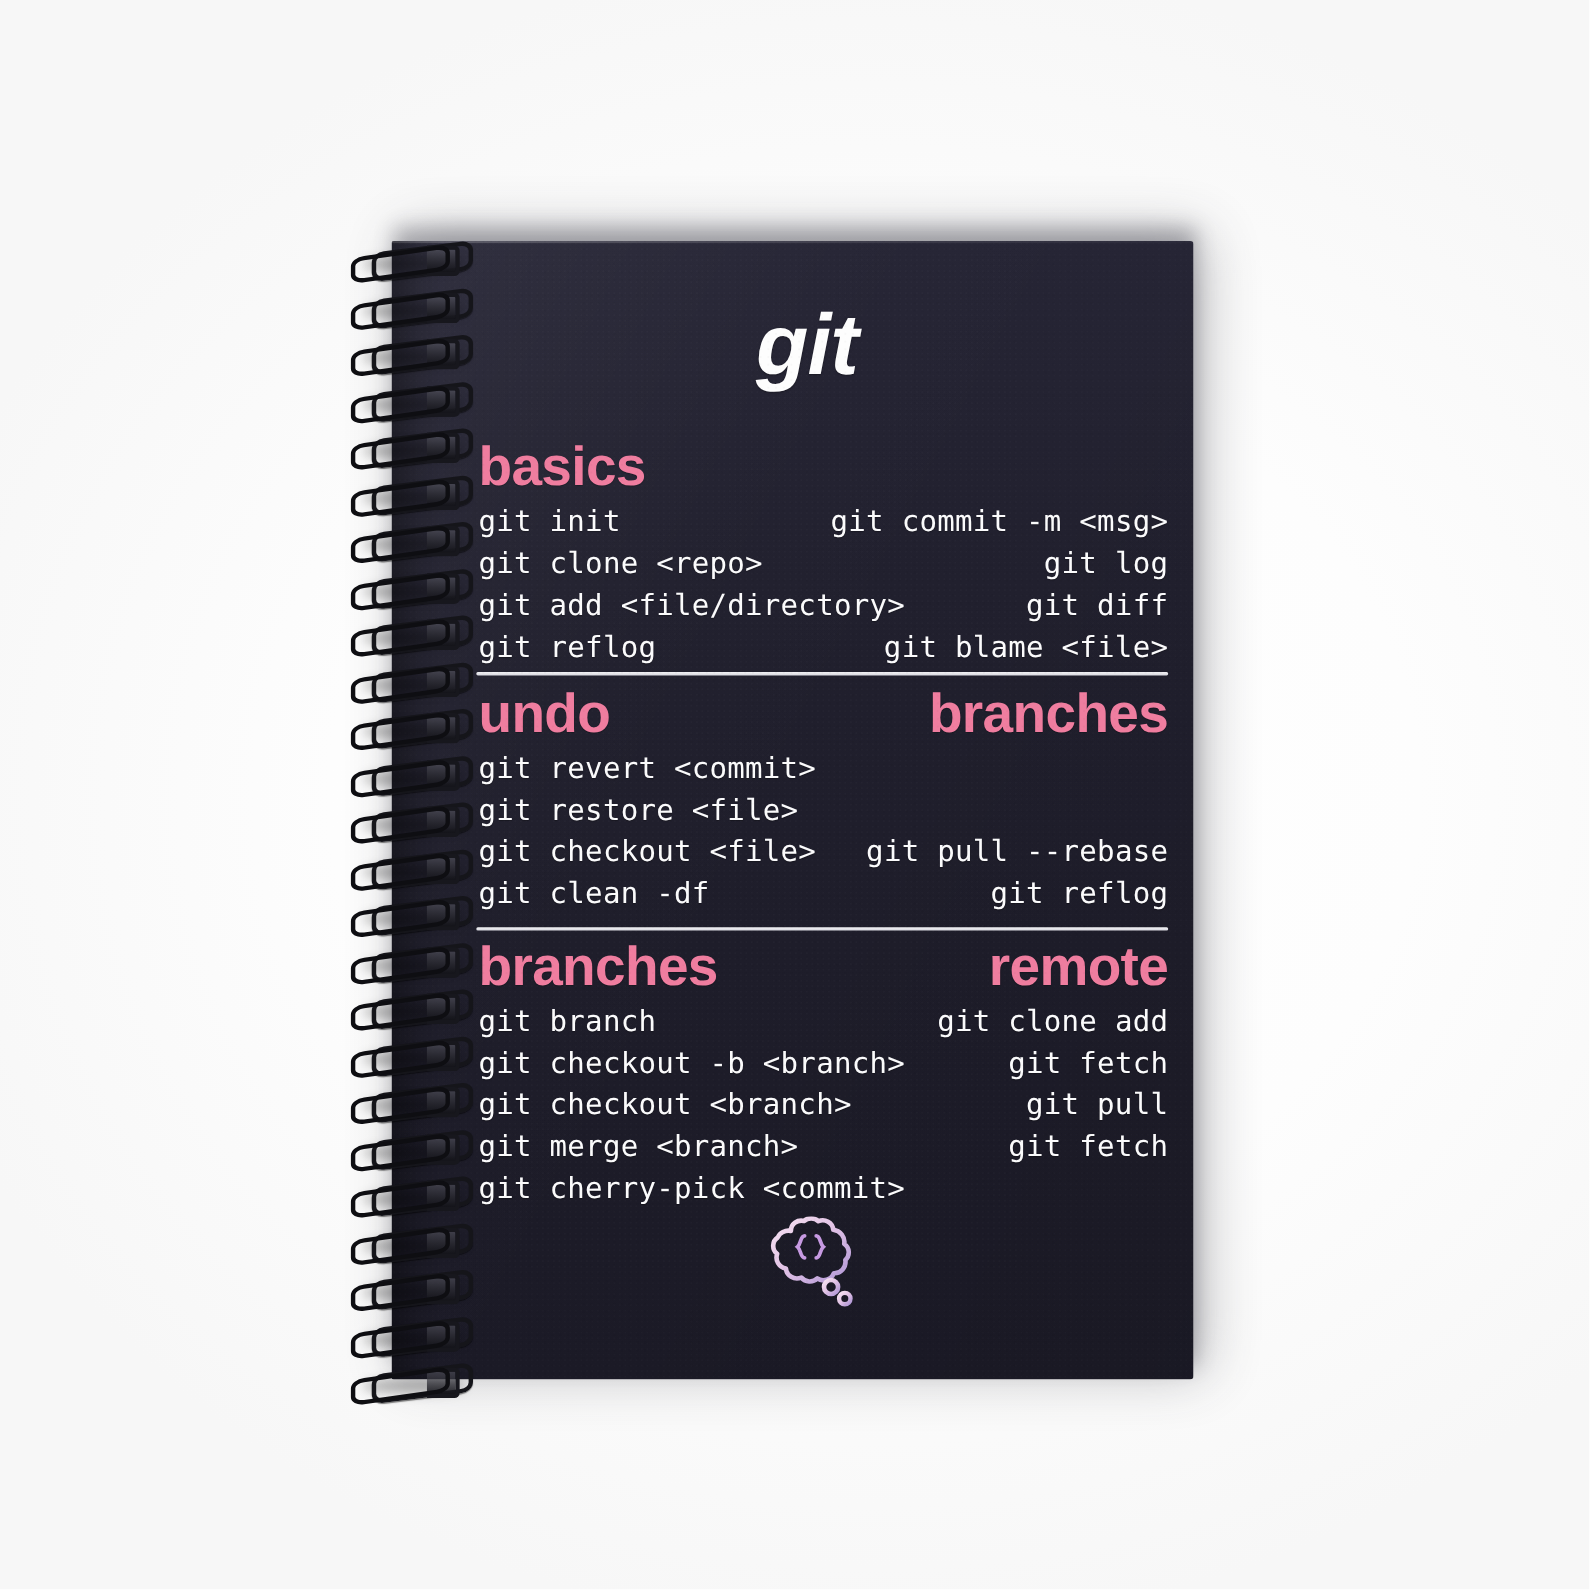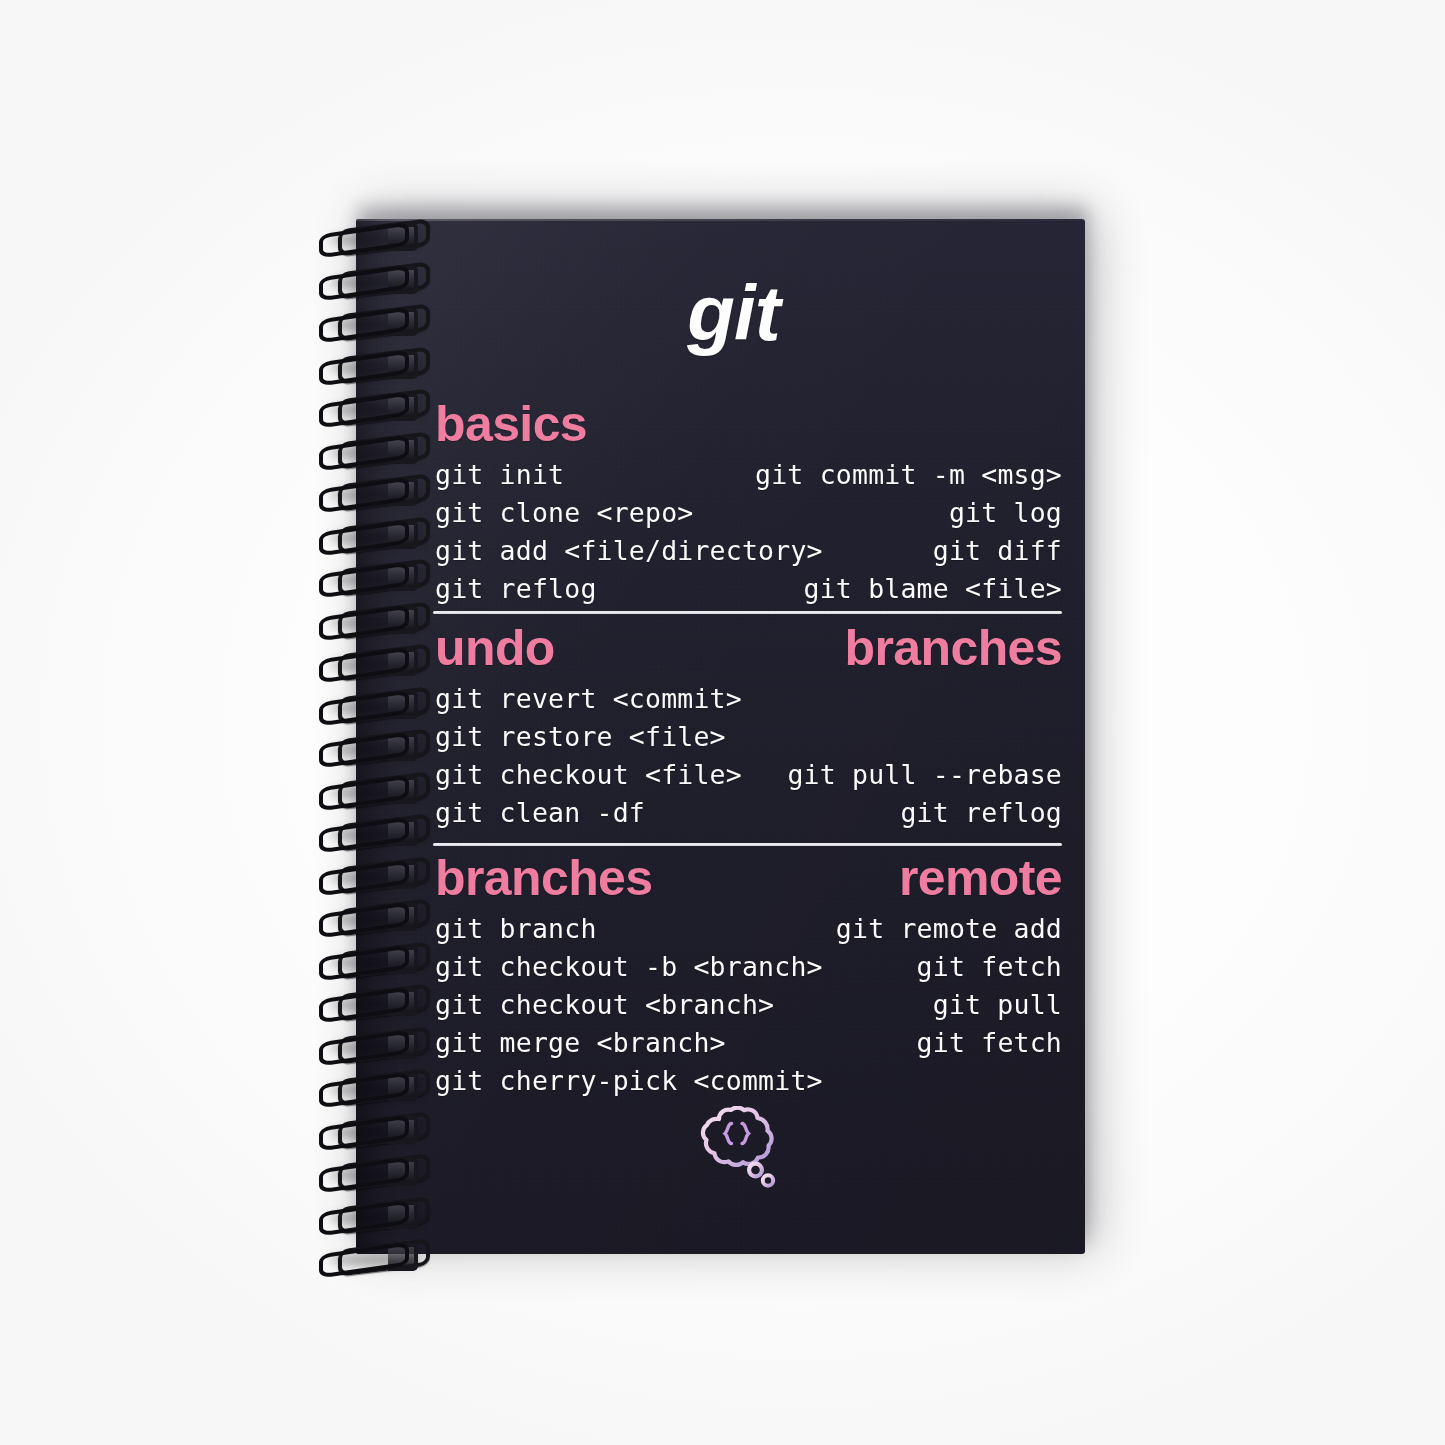--- a/index.html
+++ b/index.html
@@ -311,21 +311,21 @@
         <div class="divider" id="div-2"></div>
 
         <div class="section" id="sec-branches">
           <div class="heads">
             <div class="head left">branches</div>
             <div class="head right">remote</div>
           </div>
           <div class="rows">
             <div class="row">
               <span class="cmd left">git branch</span>
-              <span class="cmd right">git remote add</span>
+              <span class="cmd right">git clone add</span>
             </div>
             <div class="row">
               <span class="cmd left">git checkout -b &lt;branch&gt;</span>
               <span class="cmd right">git fetch</span>
             </div>
             <div class="row">
               <span class="cmd left">git checkout &lt;branch&gt;</span>
               <span class="cmd right">git pull</span>
             </div>
             <div class="row">

